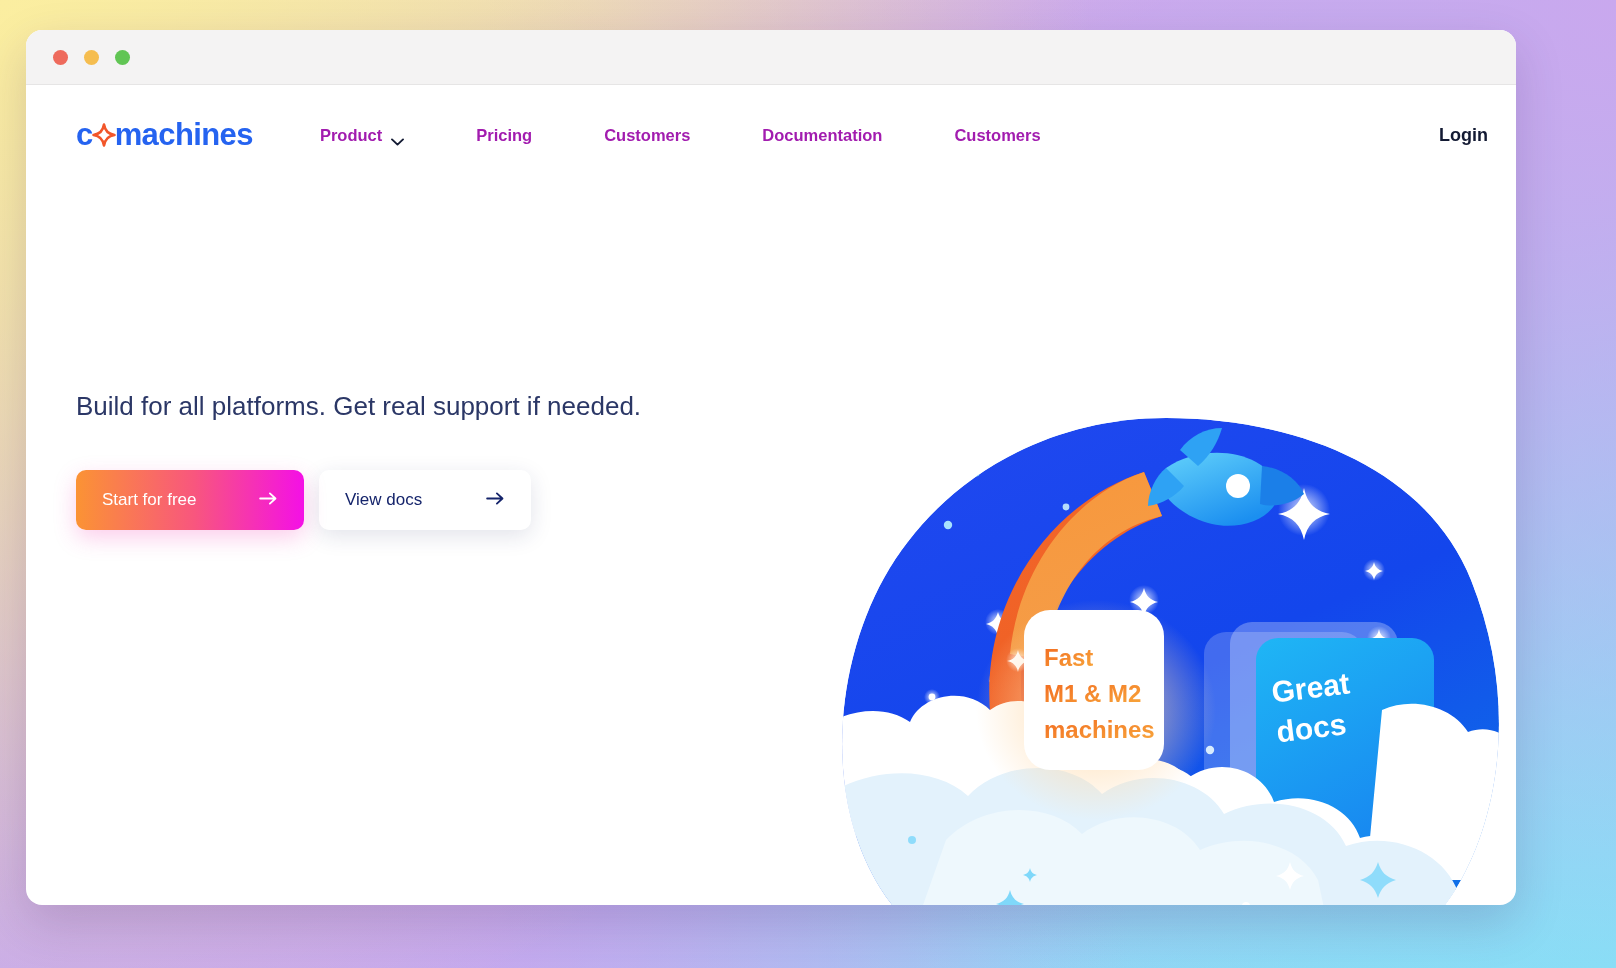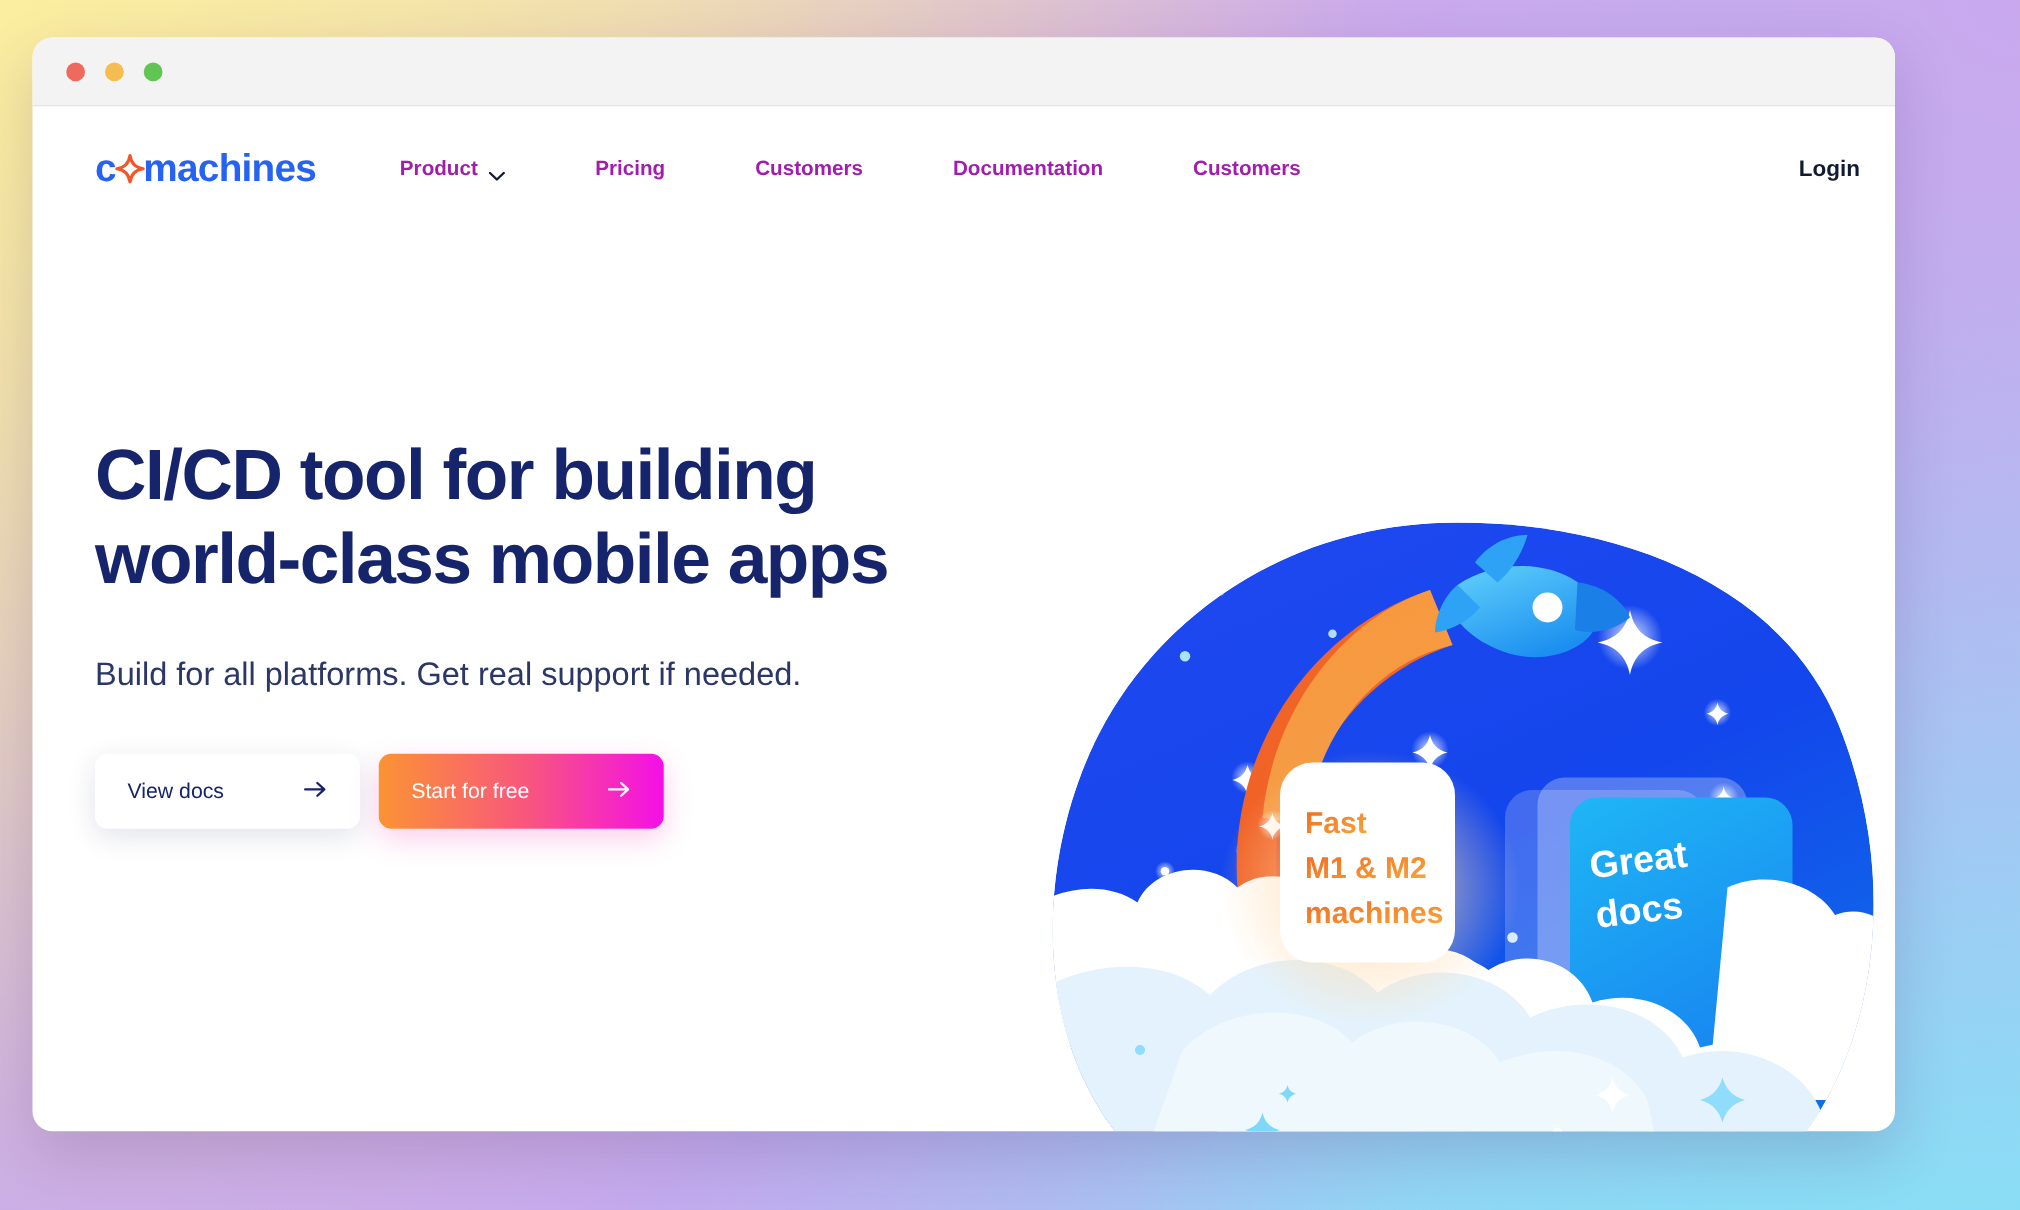--- a/index.html
+++ b/index.html
@@ -206,39 +206,37 @@
       </nav>
 
       <div id="nav-right">
         <div id="login">Login</div>
       </div>
     </div>
 
     <section id="hero">
 
       <div id="hero-left">
-        <h1 id="headline">CI/CD tool for building
-world-class mobile apps</h1>
         <p id="subhead">Build for all platforms. Get real support if needed.</p>
 
         <div id="cta-row">
+          <button id="cta-primary">
+            <span>Start for free</span>
+            <span class="arr">
+              <svg viewBox="0 0 20 14" width="19" height="13">
+                <path d="M1 7 H17 M11.5 1.5 L17.5 7 L11.5 12.5" fill="none" stroke="#ffffff" stroke-width="2" stroke-linecap="round" stroke-linejoin="round"></path>
+              </svg>
+            </span>
+          </button>
+
           <button id="cta-secondary">
             <span>View docs</span>
             <span class="arr">
               <svg viewBox="0 0 20 14" width="19" height="13">
                 <path d="M1 7 H17 M11.5 1.5 L17.5 7 L11.5 12.5" fill="none" stroke="#15246b" stroke-width="2" stroke-linecap="round" stroke-linejoin="round"></path>
-              </svg>
-            </span>
-          </button>
-
-          <button id="cta-primary">
-            <span>Start for free</span>
-            <span class="arr">
-              <svg viewBox="0 0 20 14" width="19" height="13">
-                <path d="M1 7 H17 M11.5 1.5 L17.5 7 L11.5 12.5" fill="none" stroke="#ffffff" stroke-width="2" stroke-linecap="round" stroke-linejoin="round"></path>
               </svg>
             </span>
           </button>
         </div>
       </div>
 
       <div id="hero-right">
         <svg viewBox="0 0 680 600" width="680" height="600">
           <defs>
             <clipPath id="blobClip">

